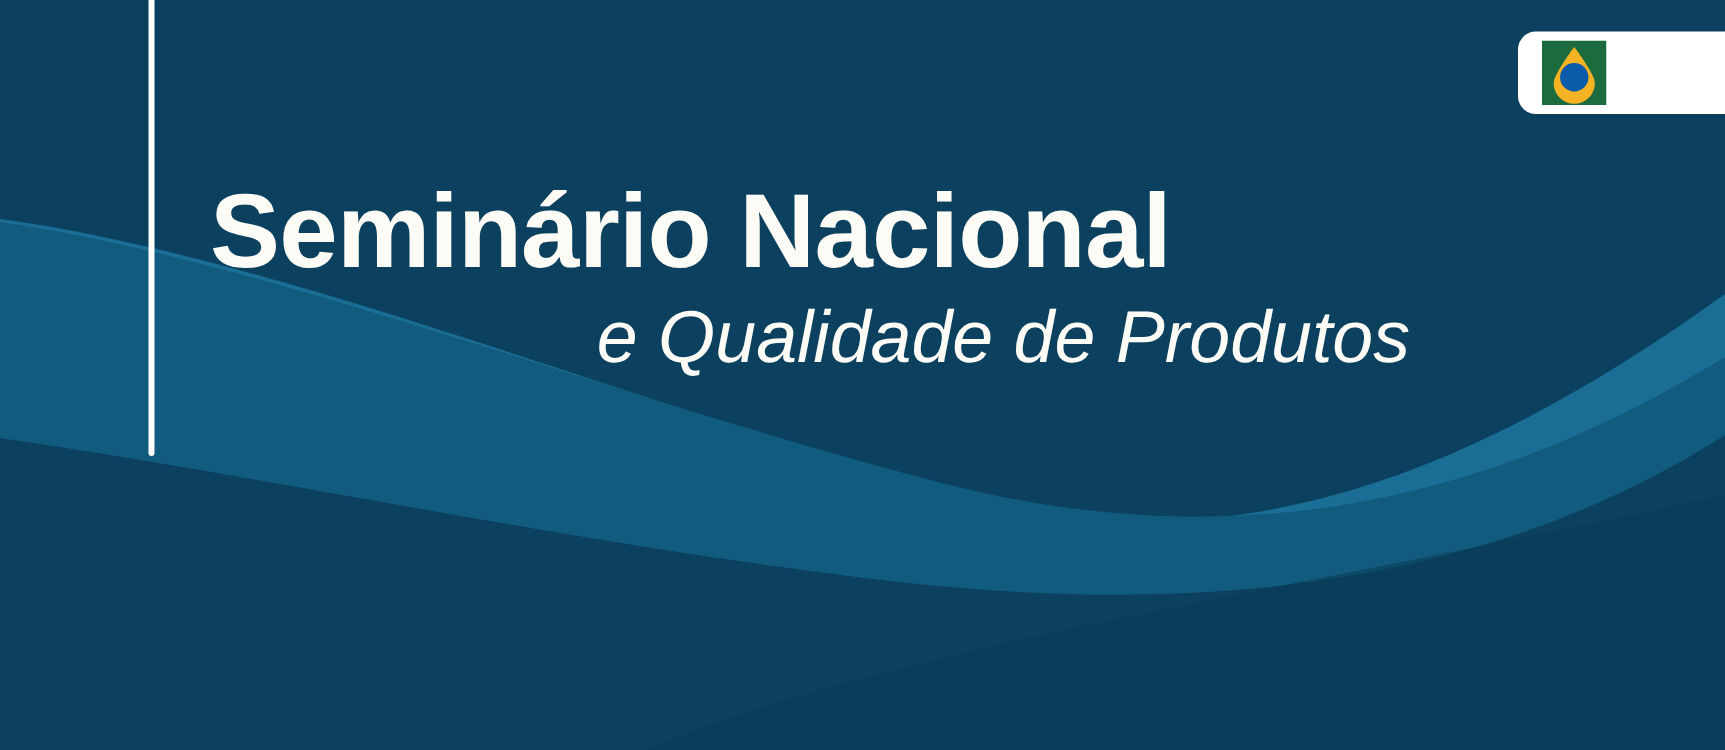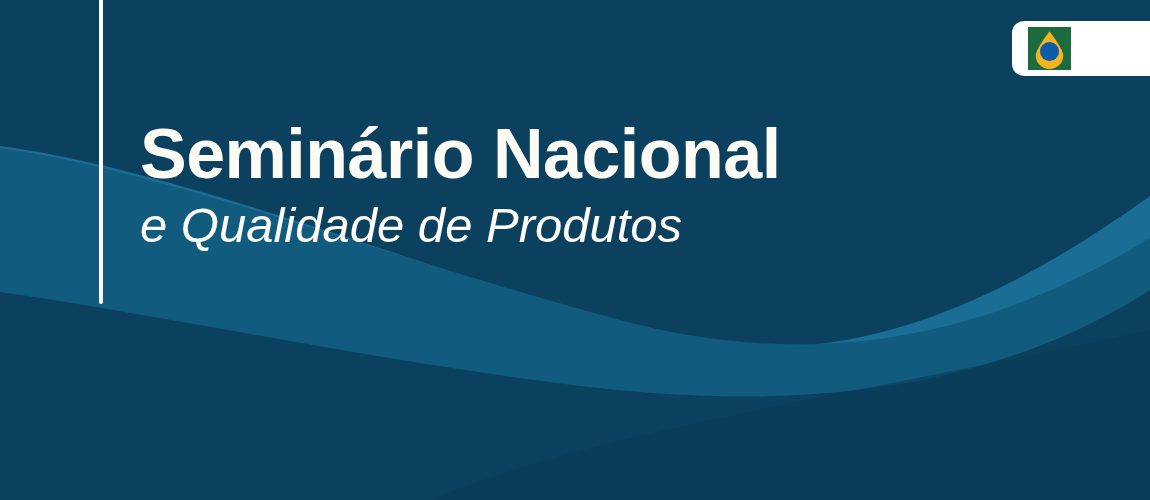--- a/index.html
+++ b/index.html
@@ -53,21 +53,21 @@
     font-family: "Liberation Sans", sans-serif;
     font-size: 49px;
     font-weight: 300;
     font-style: italic;
     line-height: 58px;
     letter-spacing: 0px;
     color: #fdfbf5;
     white-space: nowrap;
   }
   #title-sub-1 { margin-top: 2px; }
-  #title-sub-2 { margin-top: 0px; }
+  #title-sub-2 { margin-top: 0px; text-align: right; }
 
   
   #anp-logo {
     position: absolute;
     left: 1012px;
     top: 21px;
     width: 160px;
     height: 55px;
     background: #ffffff;
     border-radius: 12px;

